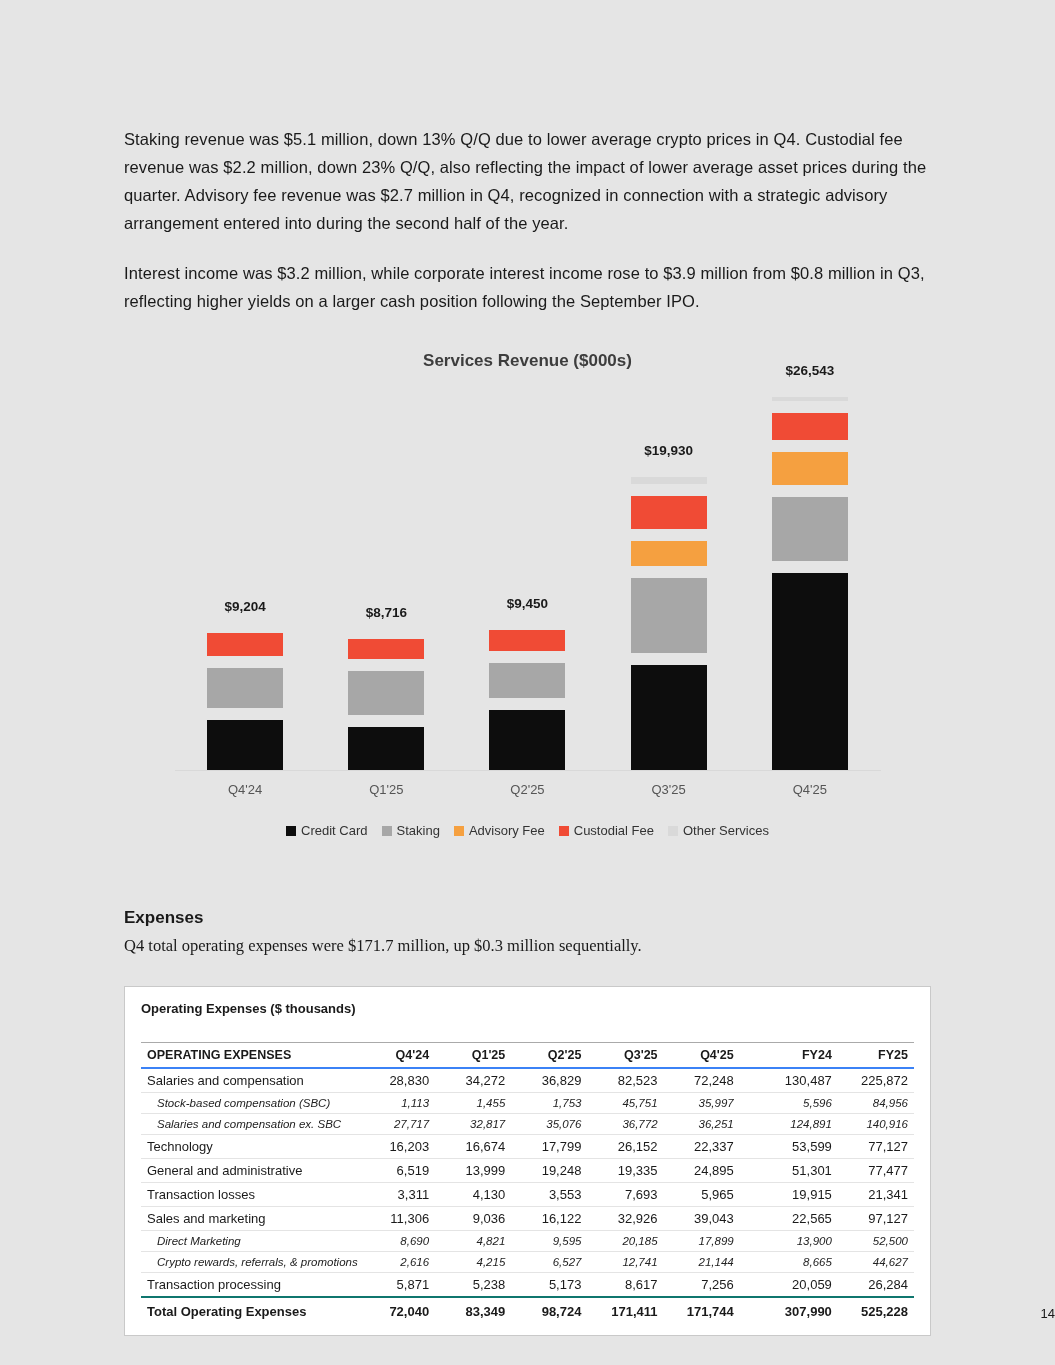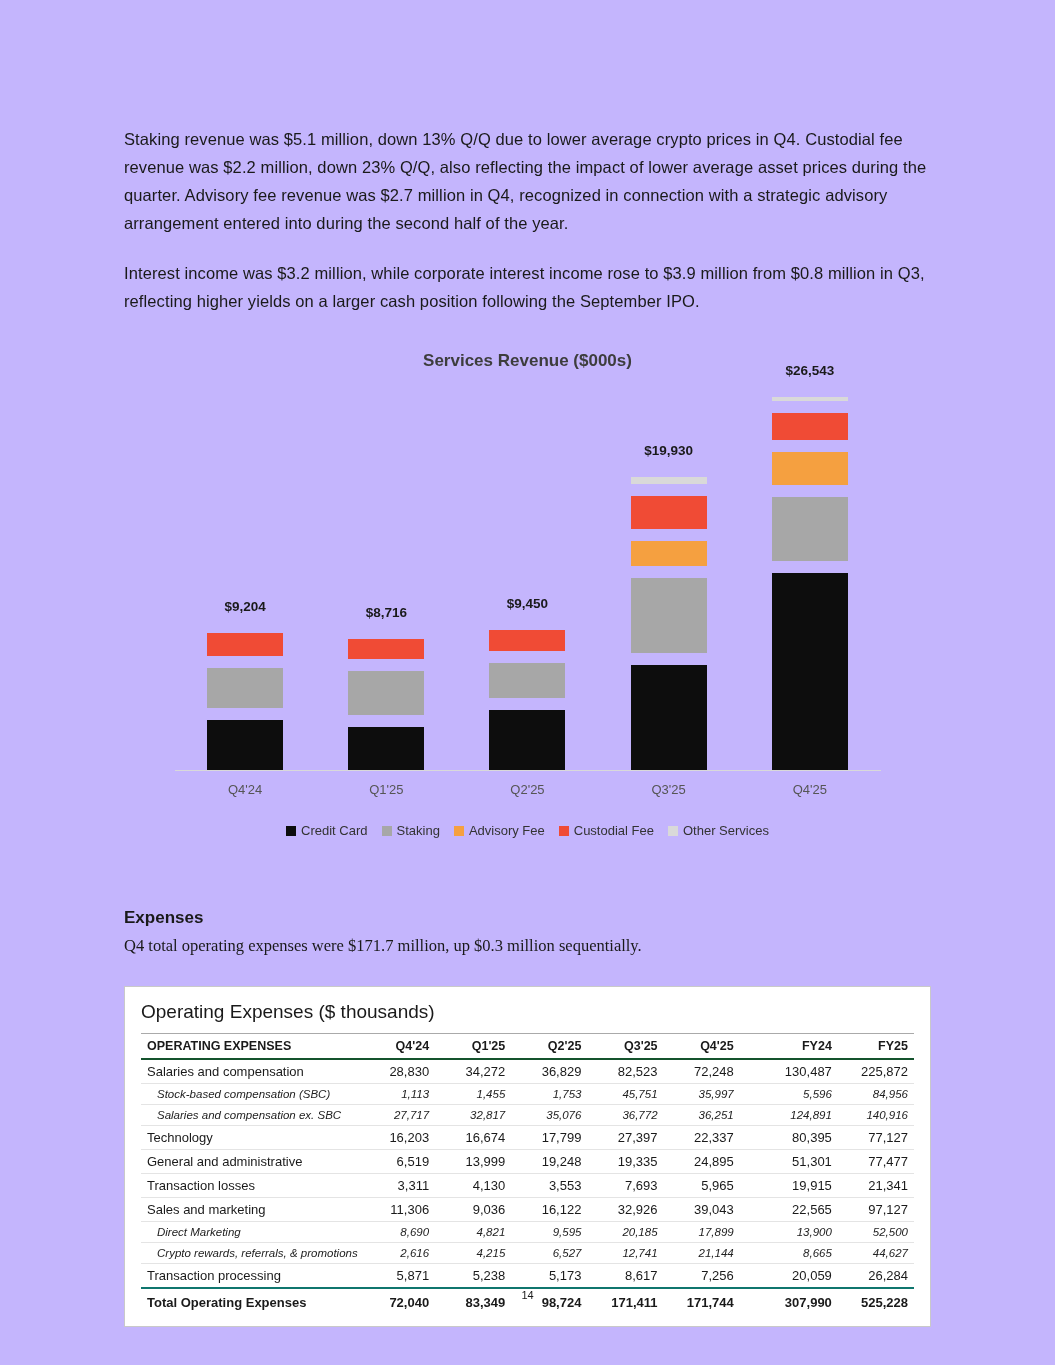--- a/index.html
+++ b/index.html
@@ -7,21 +7,21 @@
   body {
     font-family: "Liberation Sans", sans-serif;
     color: #1a1a1a;
     -webkit-font-smoothing: antialiased;
   }
   .page {
     position: relative;
     width: 1055px;
     height: 1365px;
     margin: 0 auto;
-    background: #c4b5fd;
+    background: #e5e5e5;
     padding: 125px 124px 11px 124px;
     overflow: hidden;
   }
   .body-text {
     font-size: 16.5px;
     line-height: 28px;
     margin: 0 0 22px 0;
     max-width: 807px;
     letter-spacing: 0.1px;
   }
@@ -101,37 +101,37 @@
     font-family: Liberation Serif, serif;
   }
   
   .table-card {
     width: 807px;
     border: 1px solid #c9c9c9;
     padding: 14px 16px 10px 16px;
     background: #ffffff;
   }
   .table-title {
-    font-weight: normal;
-    font-size: 19px;
-    margin: 0 0 10px 0;
+    font-weight: bold;
+    font-size: 13px;
+    margin: 0 0 26px 0;
   }
   table.expenses {
     width: 100%;
     border-collapse: collapse;
     font-size: 13px;
     table-layout: fixed;
   }
   table.expenses th {
     text-align: right;
     font-size: 12.5px;
     font-weight: bold;
     padding: 5px 6px 5px 6px;
     border-top: 1px solid #aaaaaa;
-    border-bottom: 2px solid #14532d;
+    border-bottom: 2px solid #3b82f6;
     white-space: nowrap;
   }
   table.expenses th.col-label { text-align: left; width: 218px; }
   table.expenses th.col-spacer, table.expenses td.cell-spacer { width: 22px; }
   table.expenses td {
     text-align: right;
     padding: 4px 6px;
     border-bottom: 1px solid #e4e4e4;
     white-space: nowrap;
   }
@@ -142,24 +142,24 @@
     font-weight: bold;
     border-top: 2px solid #0f766e;
     border-bottom: none;
     padding-top: 6px;
     padding-bottom: 6px;
   }
   
   .page-number {
     position: absolute;
     left: 0;
-    bottom: 64px;
+    bottom: 44px;
     width: 100%;
-    text-align: center;
-    font-size: 11px;
+    text-align: right;
+    font-size: 13px;
     color: #1a1a1a;
   }
 </style>
 </head>
 <body>
 
 <div class="page">
 
   <p class="body-text">Staking revenue was $5.1 million, down 13% Q/Q due to lower average crypto prices in Q4. Custodial fee revenue was $2.2 million, down 23% Q/Q, also reflecting the impact of lower average asset prices during the quarter. Advisory fee revenue was $2.7 million in Q4, recognized in connection with a strategic advisory arrangement entered into during the second half of the year.</p>
   <p class="body-text">Interest income was $3.2 million, while corporate interest income rose to $3.9 million from $0.8 million in Q3, reflecting higher yields on a larger cash position following the September IPO.</p>
@@ -284,24 +284,24 @@
             <td>36,251</td>
             <td class="cell-spacer"></td>
             <td>124,891</td>
             <td>140,916</td>
           </tr>
           <tr class="row-normal">
             <td class="cell-label">Technology</td>
             <td>16,203</td>
             <td>16,674</td>
             <td>17,799</td>
-            <td>27,397</td>
+            <td>26,152</td>
             <td>22,337</td>
             <td class="cell-spacer"></td>
-            <td>80,395</td>
+            <td>53,599</td>
             <td>77,127</td>
           </tr>
           <tr class="row-normal">
             <td class="cell-label">General and administrative</td>
             <td>6,519</td>
             <td>13,999</td>
             <td>19,248</td>
             <td>19,335</td>
             <td>24,895</td>
             <td class="cell-spacer"></td>

